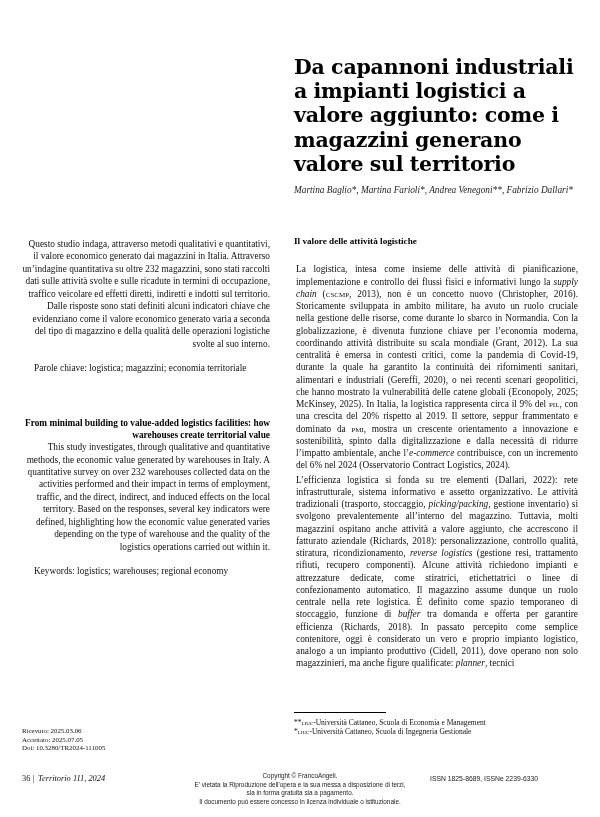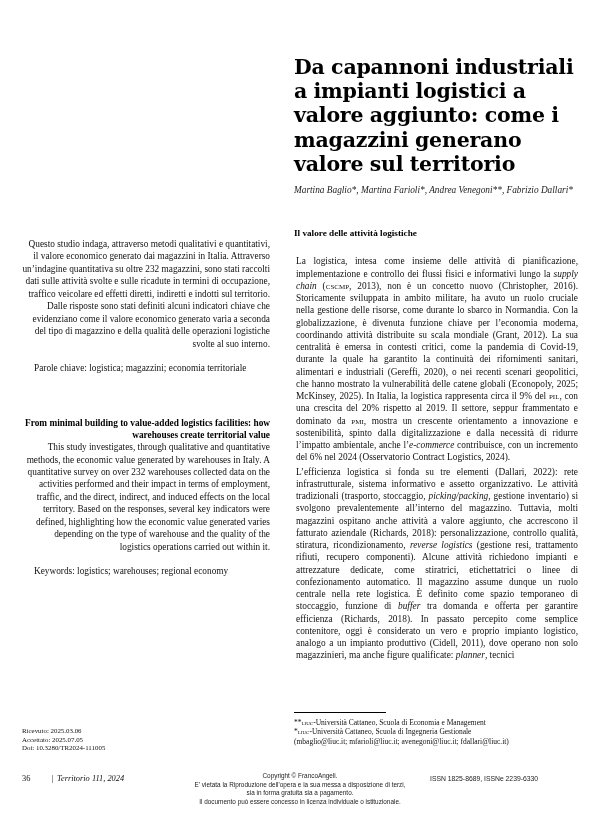--- a/index.html
+++ b/index.html
@@ -46,21 +46,21 @@
     color: #000000;
     margin: 0 0 9px 0;
     word-spacing: -0.5px;
   }
   .authors {
     font-family: "Liberation Serif", serif;
     font-style: italic;
     font-size: 9.3px;
     line-height: 11.2px;
     color: #1a1a1a;
-    margin: 0 0 31px 0;
+    margin: 0 0 39px 0;
   }
 
   
   .sec-head {
     font-family: "Liberation Serif", serif;
     font-weight: bold;
     font-size: 9.2px;
     line-height: 12.2px;
     margin: 0 0 16px 0;
     color: #000;
@@ -154,21 +154,21 @@
   }
   .footer-left {
     position: absolute;
     left: 22px;
     top: 2px;
     font-family: "Liberation Serif", serif;
     font-size: 8.4px;
     color: #111;
     white-space: nowrap;
   }
-  .footer-left .pg { margin-right: 21px; }
+  .footer-left .pg { margin-right: 2px; }
   .footer-left .sep { margin-right: 4px; }
   .footer-left .jr { font-style: italic; text-align: right; }
   .footer-center {
     position: absolute;
     left: 150px;
     top: 0px;
     width: 300px;
     text-align: center;
     font-family: "Liberation Sans", sans-serif;
     font-size: 6.4px;
@@ -218,21 +218,20 @@
   <div class="meta-left">
     <div>Ricevuto: 2025.03.06</div>
     <div>Accettato: 2025.07.05</div>
     <div>Doi: 10.3280/TR2024-111005</div>
   </div>
 
   <div class="footnote-wrap">
     <div class="footnote-rule"></div>
     <p class="footnote"><span>**</span><span class="sc">liuc</span><span>-Università Cattaneo, Scuola di Economia e Management</span></p>
     <p class="footnote"><span>*</span><span class="sc">liuc</span><span>-Università Cattaneo, Scuola di Ingegneria Gestionale</span></p>
-    <p class="footnote">(mbaglio@liuc.it; mfarioli@liuc.it; avenegoni@liuc.it; fdallari@liuc.it)</p>
   </div>
 
   <div class="footer">
     <div class="footer-left"><span class="pg">36</span><span class="sep">|</span><span class="jr">Territorio</span>&nbsp;<span class="jr">111, 2024</span></div>
 
     <div class="footer-center">
       <div>Copyright © FrancoAngeli.</div>
       <div>E' vietata la Riproduzione dell'opera e la sua messa a disposizione di terzi,</div>
       <div>sia in forma gratuita sia a pagamento.</div>
       <div>Il documento può essere concesso in licenza individuale o istituzionale.</div>

